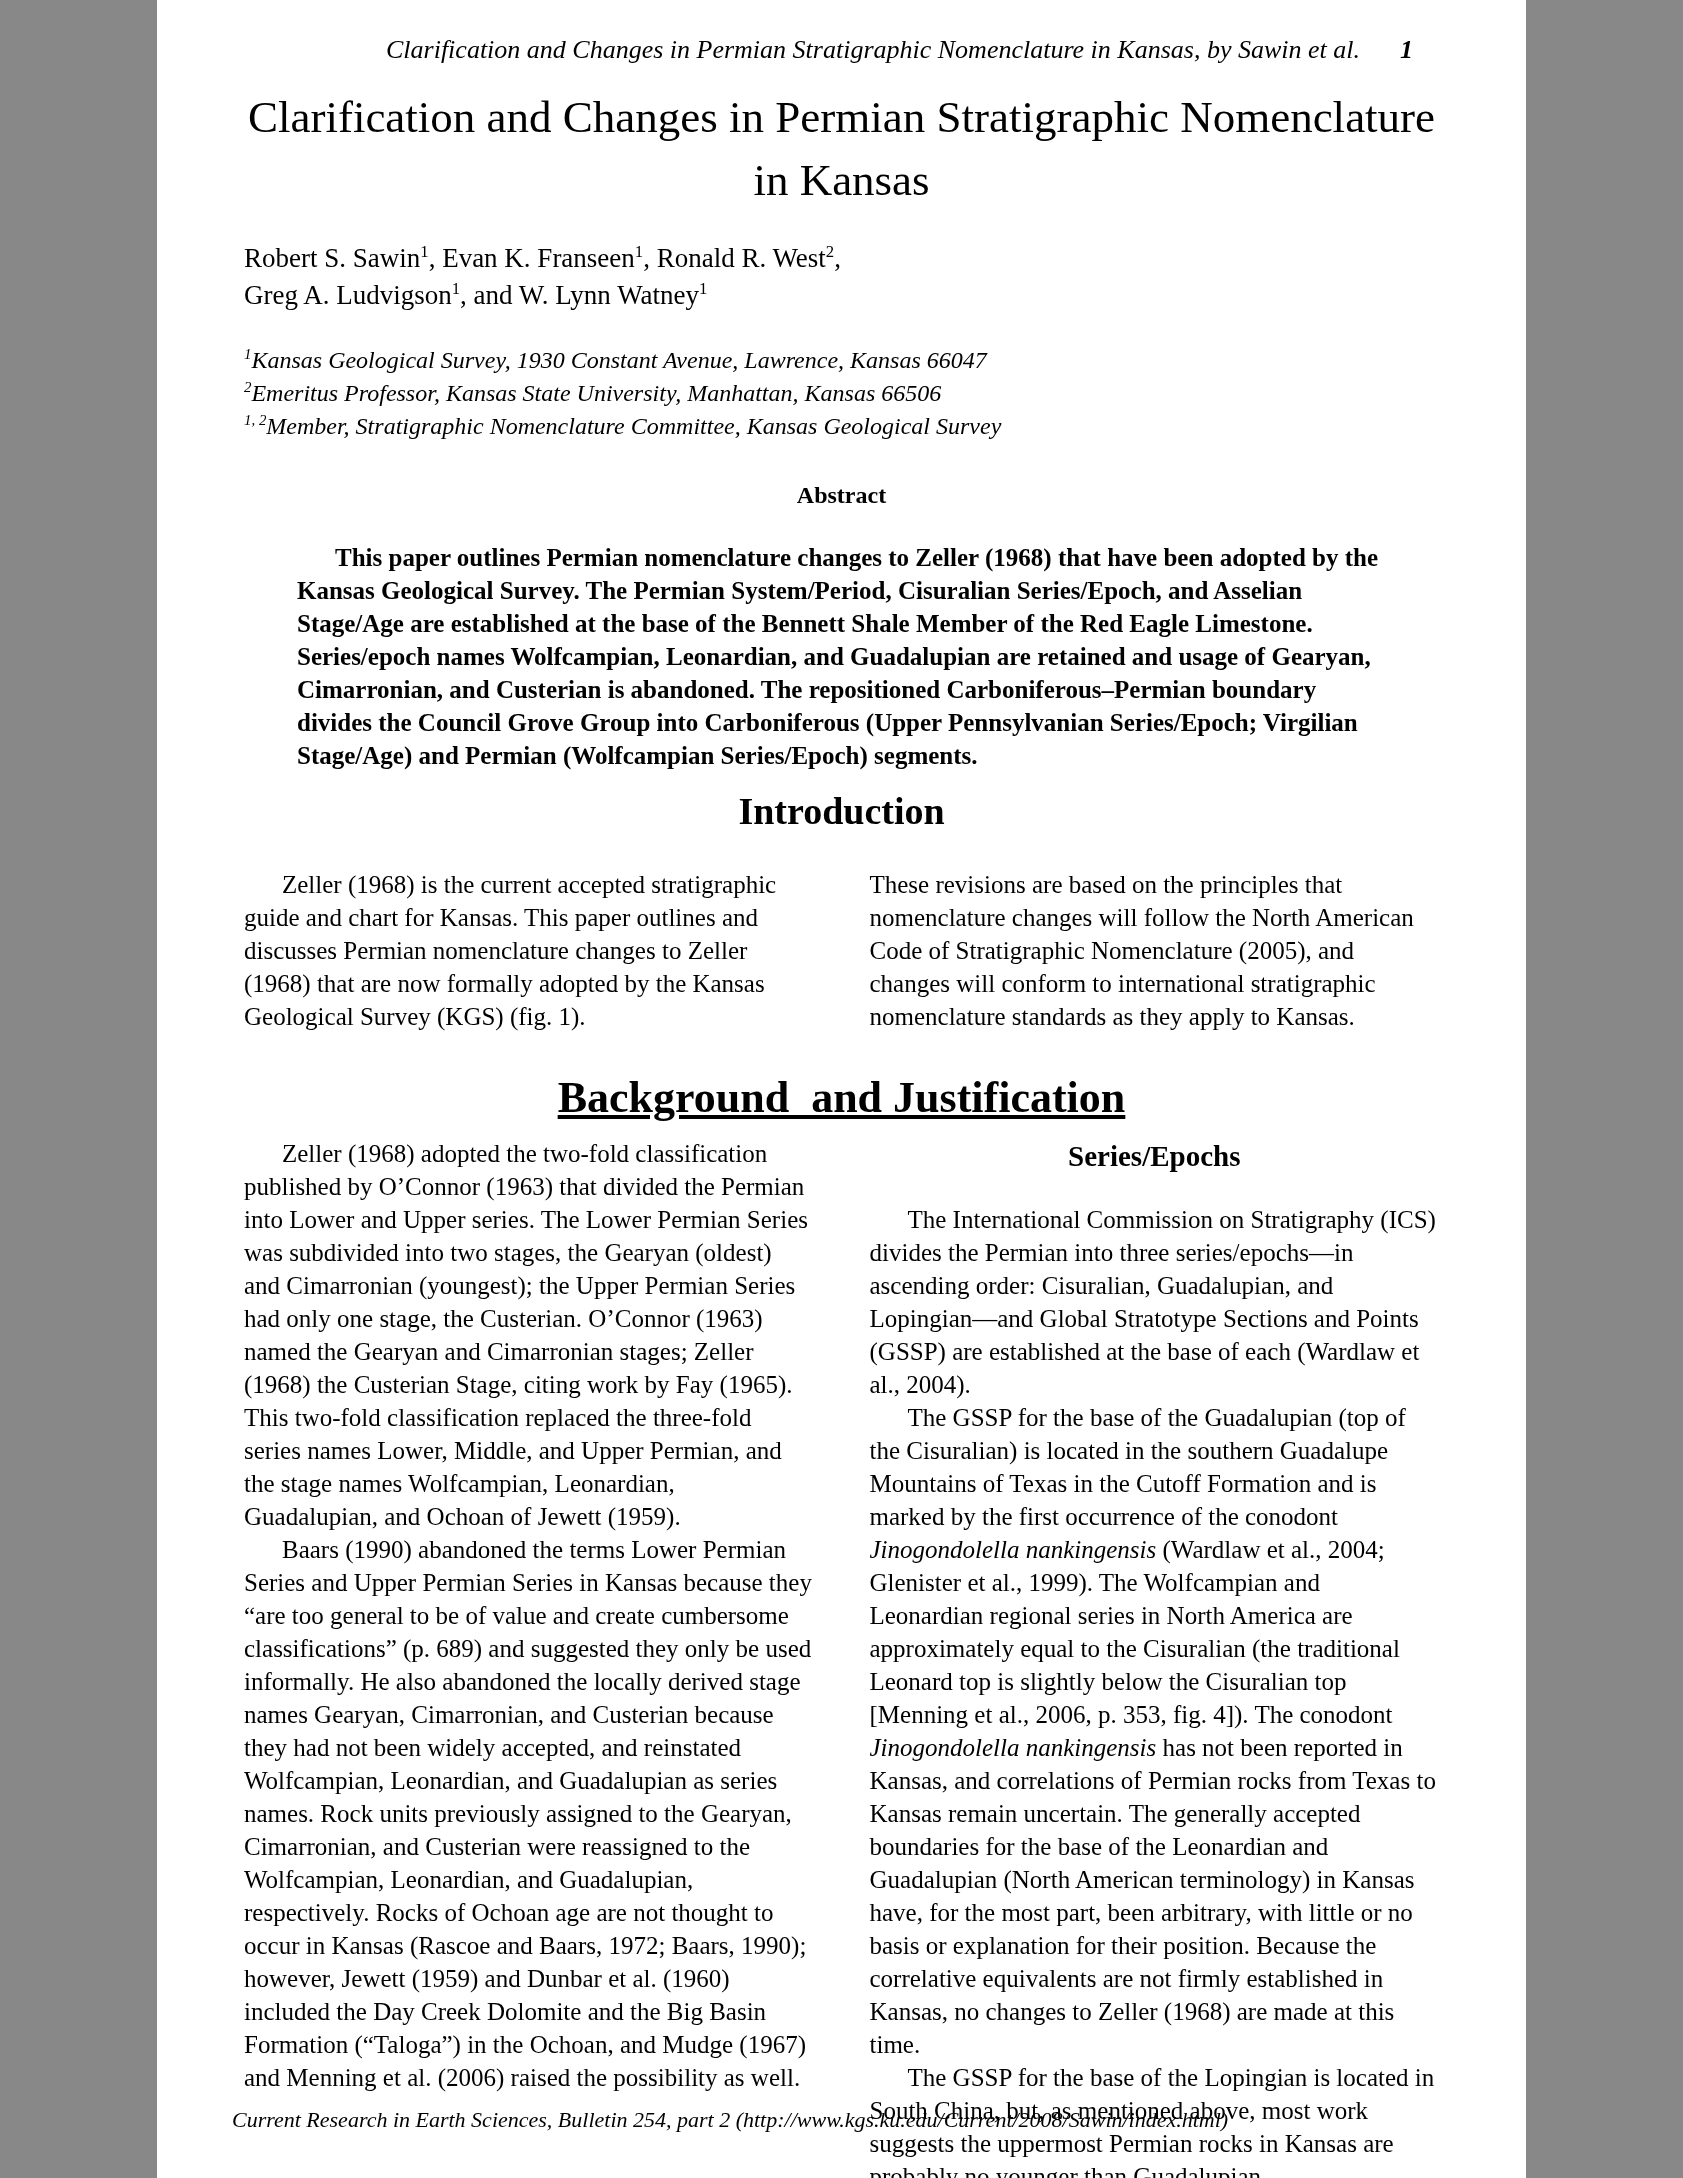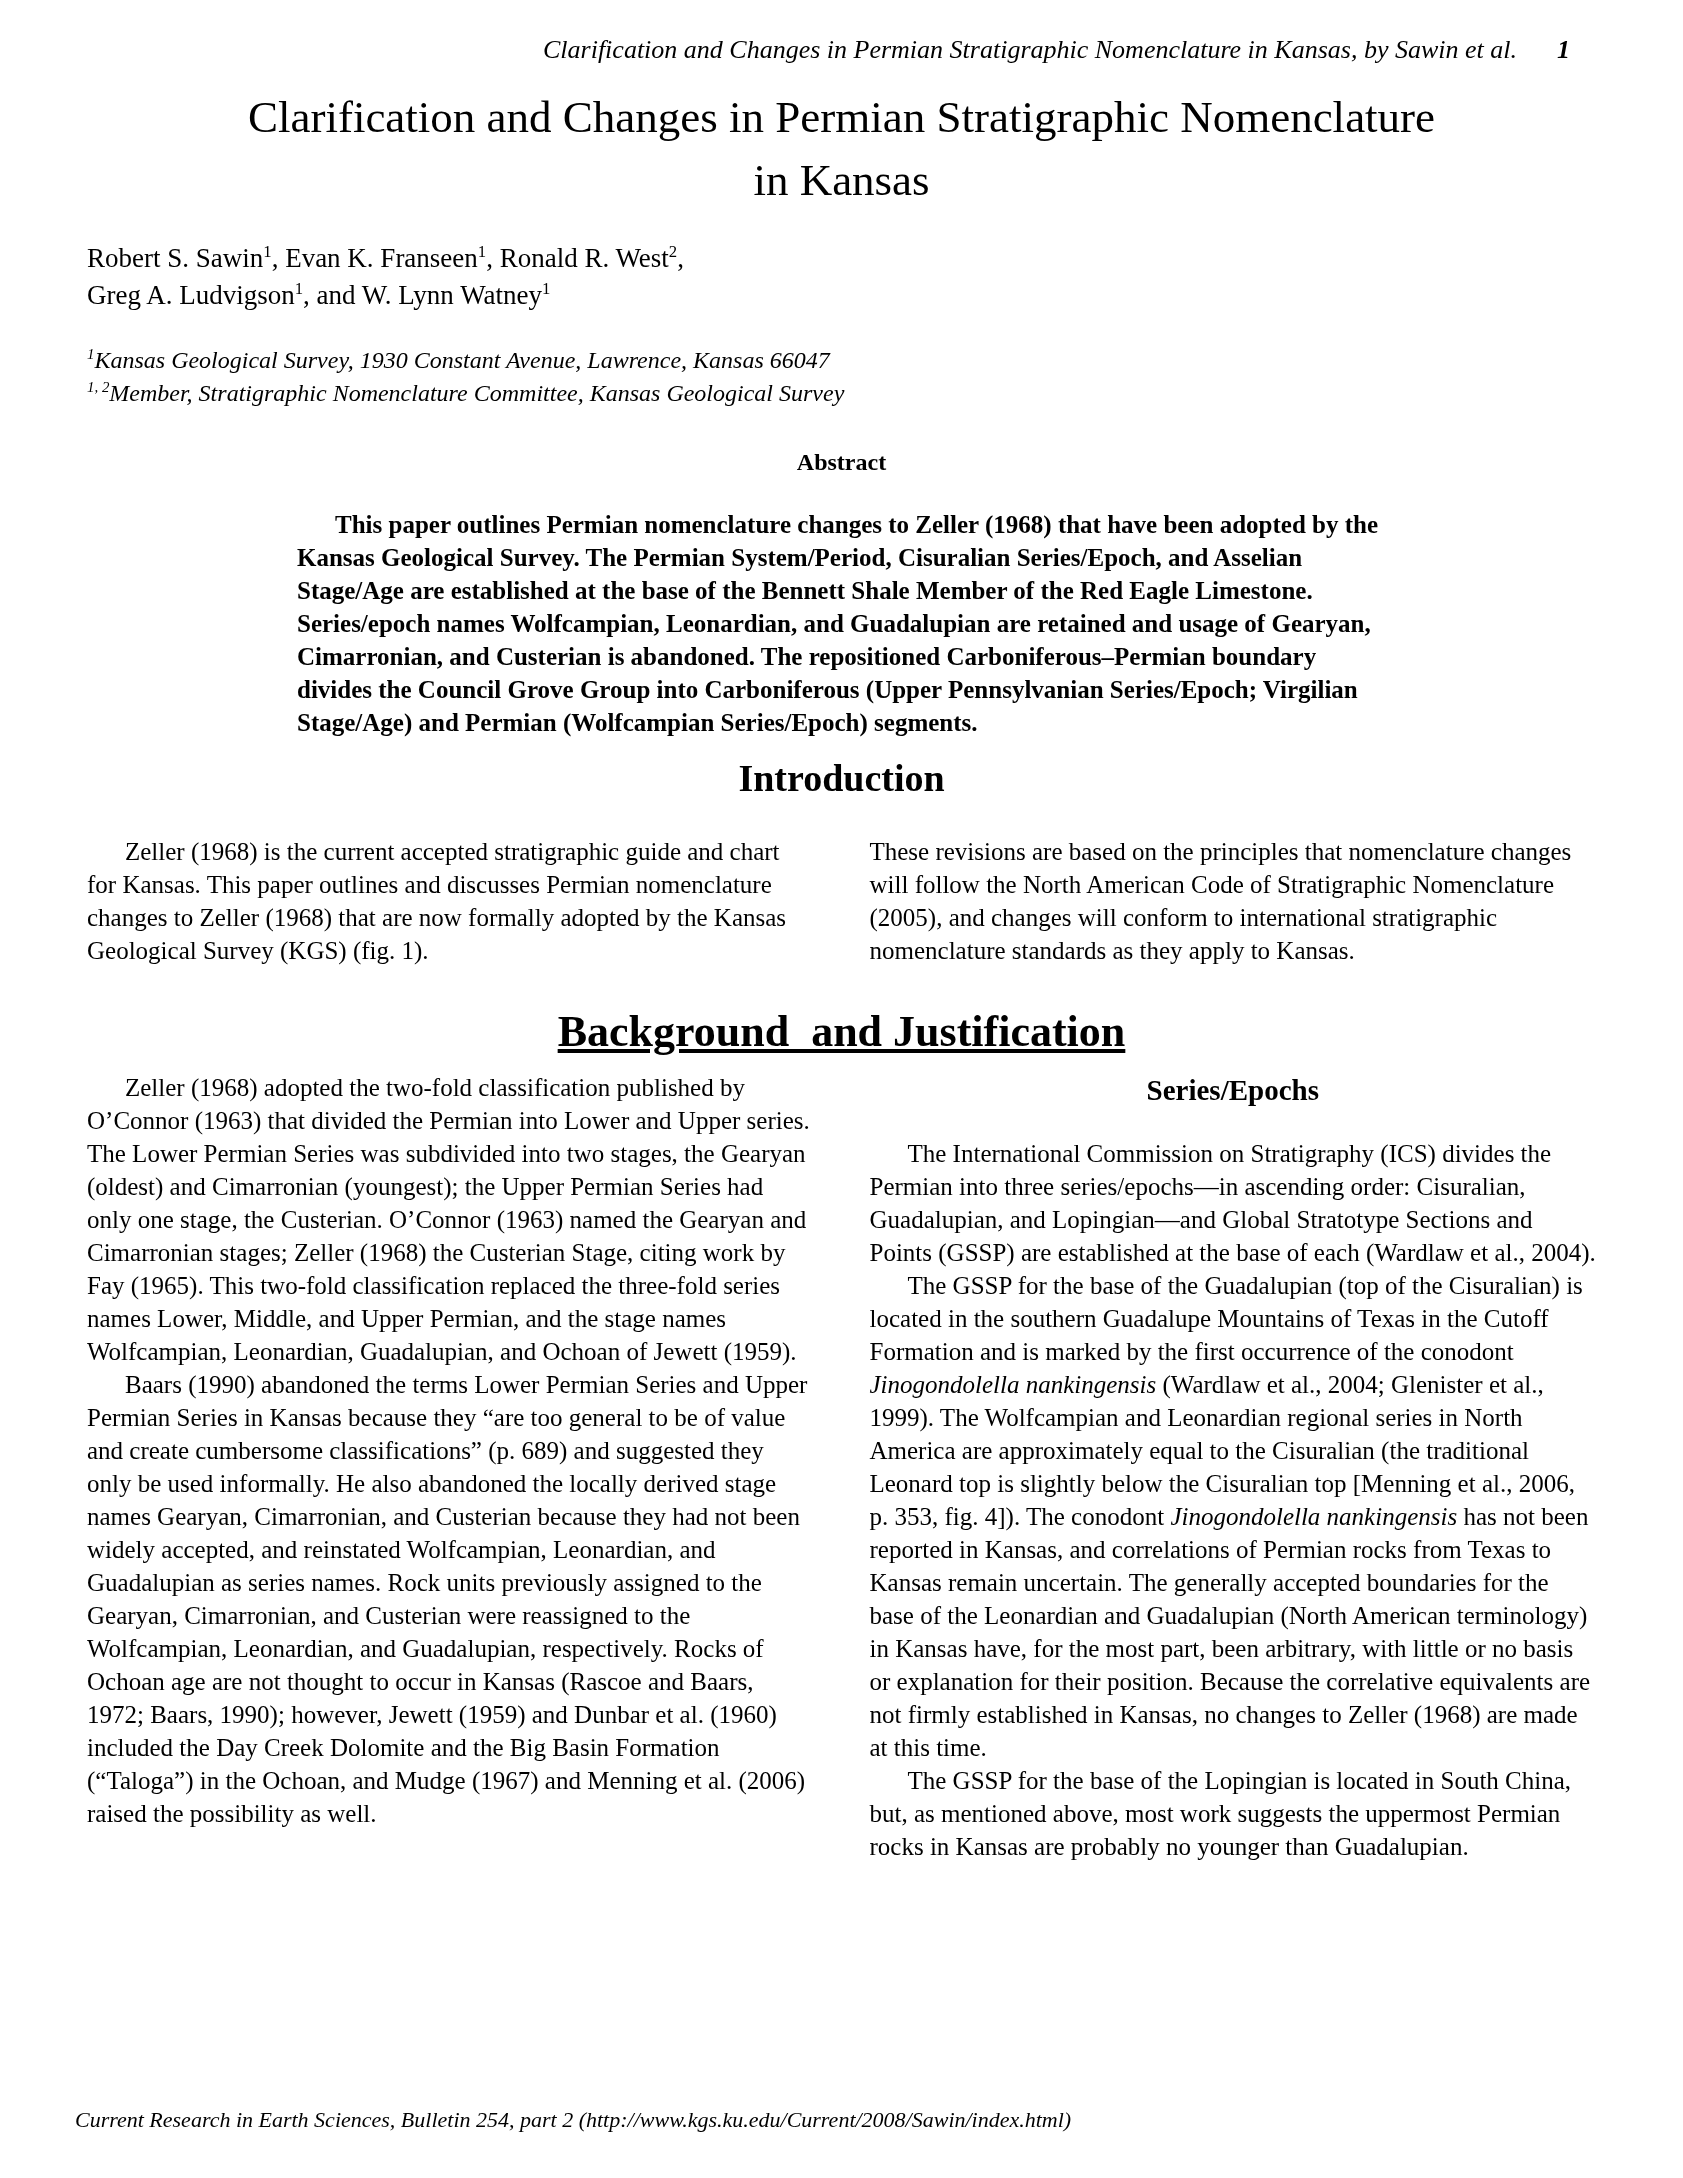--- a/index.html
+++ b/index.html
@@ -1,18 +1,18 @@
 <!DOCTYPE html>
 <html><head>
 <meta charset="utf-8">
 <style>
   html,body{margin:0;padding:0;background:#888;}
   .page{
     position:relative;
-    width:1683px;height:2178px;
+    width:1369px;height:2178px;
     margin:0 auto;
     background:#ffffff;
     color:#000000;
     font-family:"Liberation Serif","DejaVu Serif",serif;
     box-sizing:border-box;
     padding:36px 87px 0 87px;
     overflow:hidden;
   }
   
   .running-head{
@@ -77,20 +77,21 @@
     <span>in Kansas</span>
   </h1>
 
   <div class="authors">
     <div><span>Robert S. Sawin</span><sup>1</sup><span>, Evan K. Franseen</span><sup>1</sup><span>, Ronald R. West</span><sup>2</sup><span>,</span></div>
     <div><span>Greg A. Ludvigson</span><sup>1</sup><span>, and W. Lynn Watney</span><sup>1</sup></div>
   </div>
 
   <div class="affiliations">
     <div><sup>1</sup><span>Kansas Geological Survey, 1930 Constant Avenue, Lawrence, Kansas 66047</span></div>
+    <div><sup>2</sup><span>Emeritus Professor, Kansas State University, Manhattan, Kansas 66506</span></div>
     <div><sup>1, 2</sup><span>Member, Stratigraphic Nomenclature Committee, Kansas Geological Survey</span></div>
   </div>
 
   <h2 class="sec abstract-h">Abstract</h2>
   <p class="abstract-text">This paper outlines Permian nomenclature changes to Zeller (1968) that have been adopted by the Kansas Geological Survey. The Permian System/Period, Cisuralian Series/Epoch, and Asselian Stage/Age are established at the base of the Bennett Shale Member of the Red Eagle Limestone. Series/epoch names Wolfcampian, Leonardian, and Guadalupian are retained and usage of Gearyan, Cimarronian, and Custerian is abandoned. The repositioned Carboniferous–Permian boundary divides the Council Grove Group into Carboniferous (Upper Pennsylvanian Series/Epoch; Virgilian Stage/Age) and Permian (Wolfcampian Series/Epoch) segments.</p>
 
   <h2 class="sec intro-h">Introduction</h2>
   <div class="cols">
     <div class="col">
       <p class="indent">Zeller (1968) is the current accepted stratigraphic guide and chart for Kansas. This paper outlines and discusses Permian nomenclature changes to Zeller (1968) that are now formally adopted by the Kansas Geological Survey (KGS) (fig. 1).</p>

